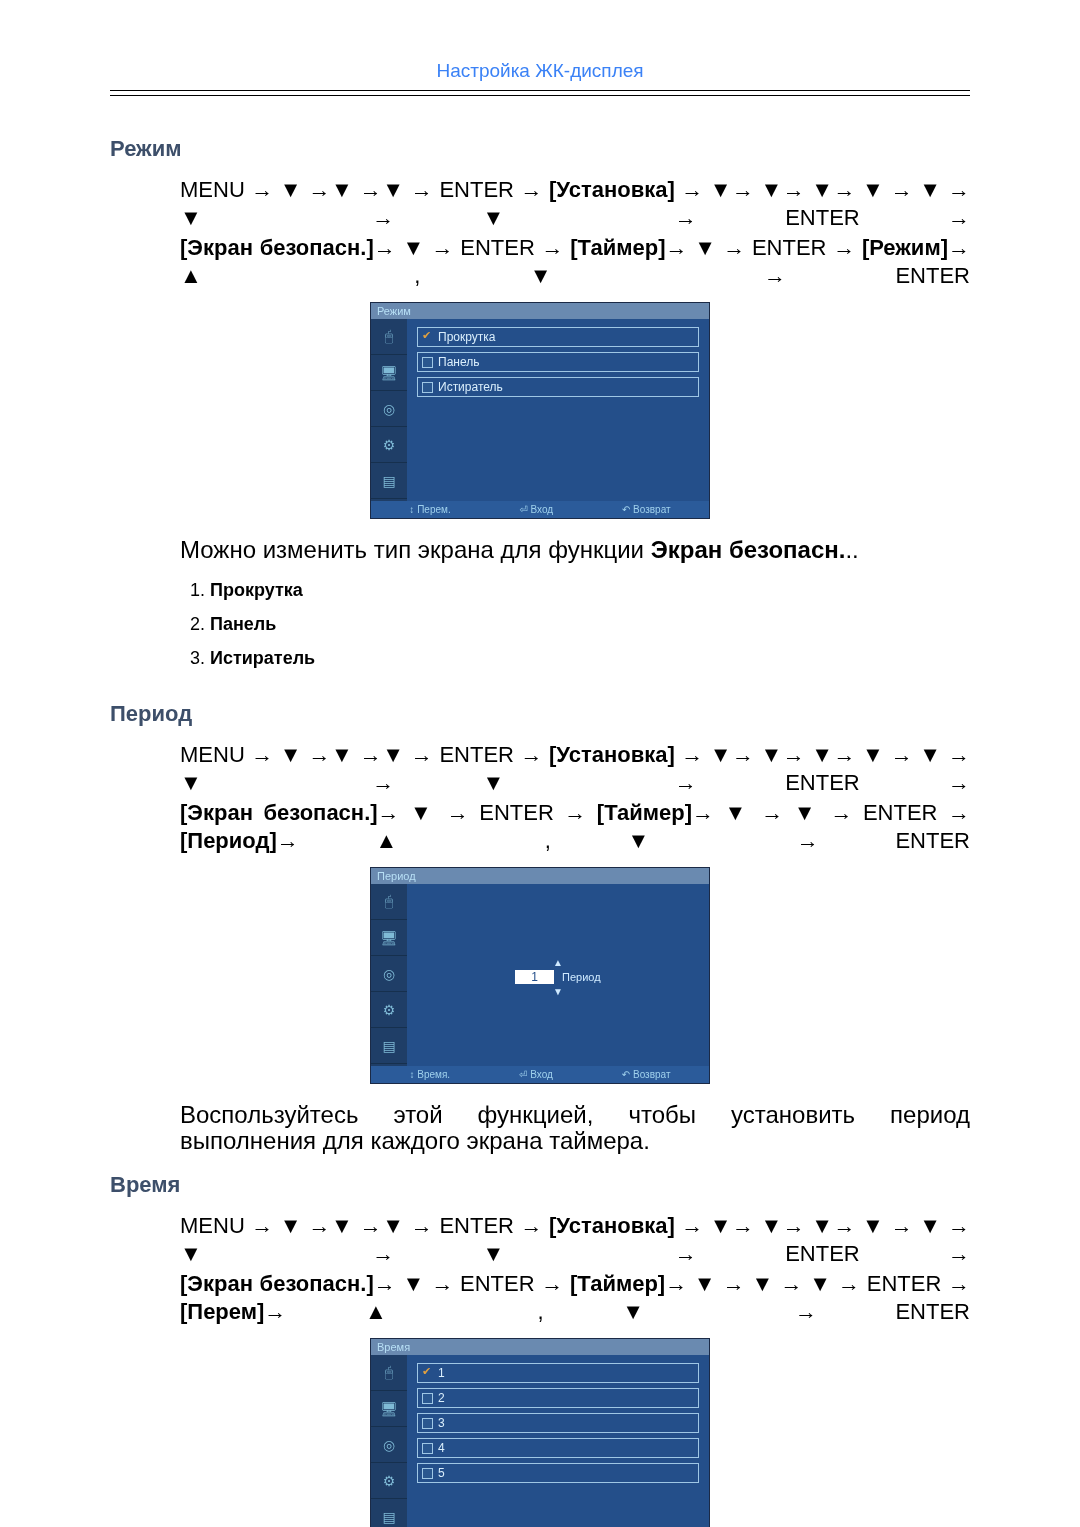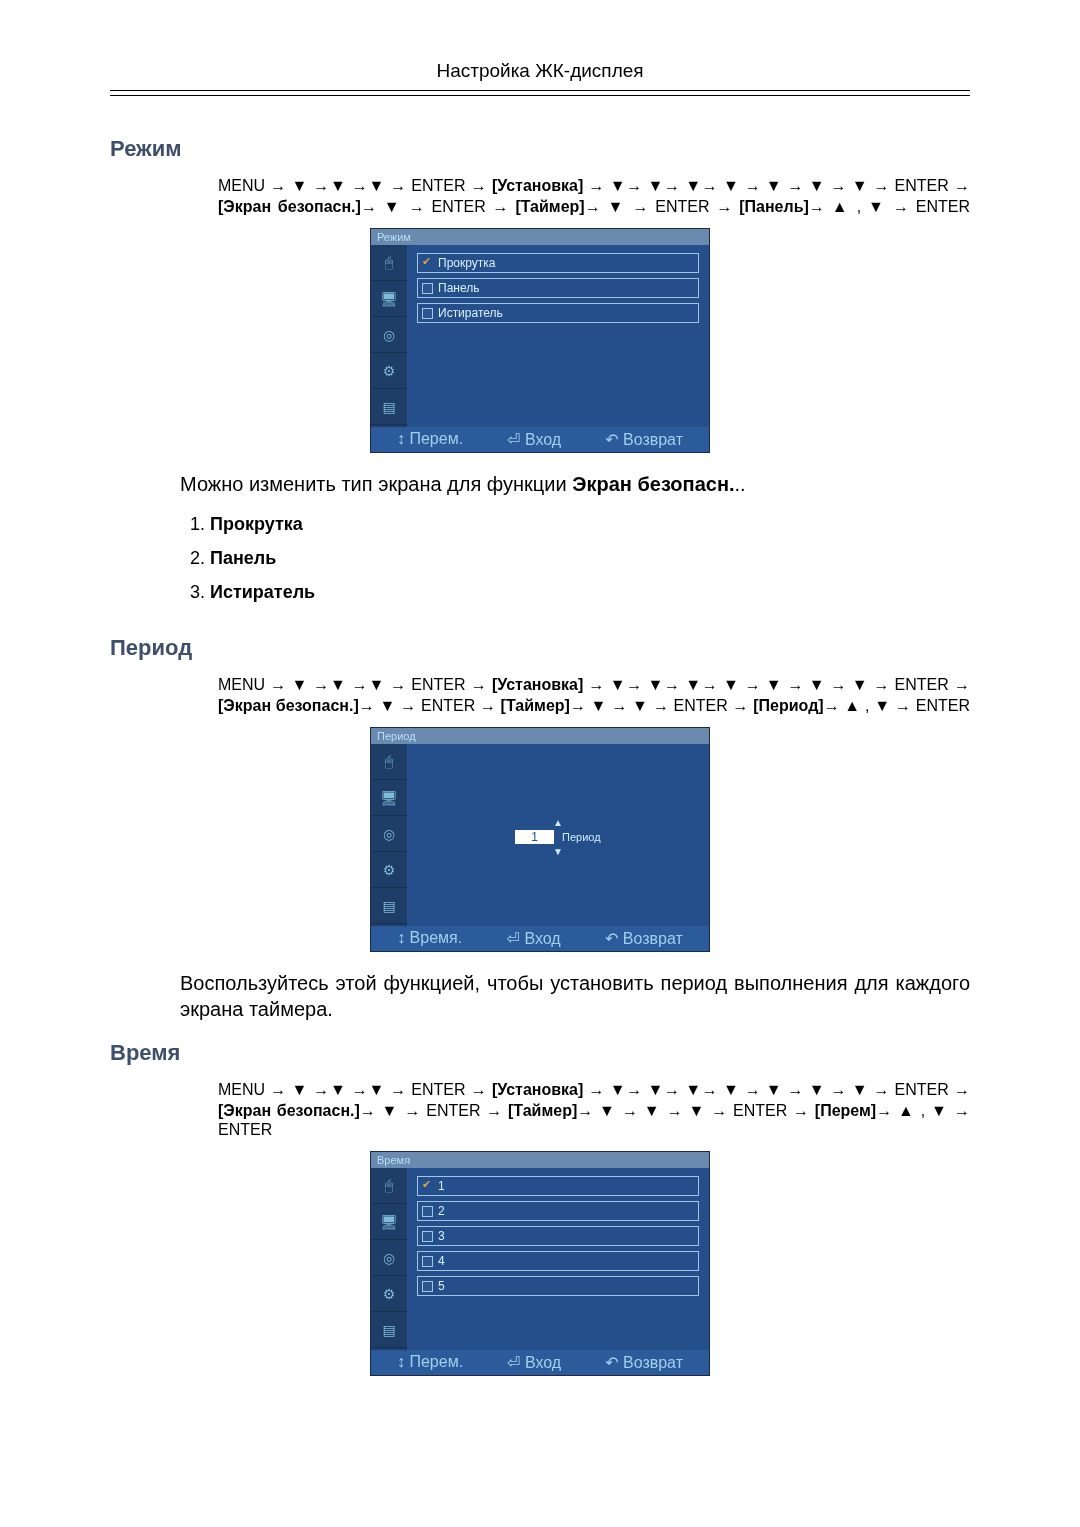--- a/index.html
+++ b/index.html
@@ -8,56 +8,56 @@
     font-family:Arial,Helvetica,sans-serif;
     color:#000;
     width:1080px;
     height:1527px;
     box-sizing:border-box;
     padding:60px 110px 0 110px;
   }
   .header-title{
     text-align:center;
     font-size:19px;
-    color:#000000;
+    color:#3b82f6;
     padding-bottom:8px;
   }
   .top-line{
     border-top:1px solid #000;
     border-bottom:1px solid #000;
     height:4px;
     margin-bottom:40px;
   }
   .section-title{
     font-size:22px;
     font-weight:bold;
     color:#3d4f6a;
     margin:18px 0 14px 0;
   }
   .indented{
-    margin-left:108px;
-    font-size:16px;
-    line-height:19px;
+    margin-left:70px;
+    font-size:22px;
+    line-height:28px;
   }
   .nav-path{
     text-align:justify;
     text-align-last:justify;
     margin-bottom:2px;
   }
   .nav-path span{display:inline;}
   b{font-weight:bold;}
   ol.option-list{
     margin:10px 0 26px 70px;
     padding-left:30px;
     font-size:18px;
     line-height:34px;
   }
   .para{
     margin:16px 0 10px 70px;
-    font-size:20px;
+    font-size:24px;
     line-height:26px;
     text-align:justify;
   }
   
   .osd{
     width:338px;
     margin:12px auto 18px auto;
     font-size:11px;
     color:#cfeaff;
     border:1px solid #1b2a46;
@@ -101,21 +101,21 @@
   .osd-item.sel::before{
     content:"✔";
     position:absolute;left:4px;top:1px;color:#e0a040;font-size:11px;
   }
   .osd-item.box::before{
     content:"";
     position:absolute;left:4px;top:4px;width:9px;height:9px;border:1px solid #9fc7e5;background:#2a578f;
   }
   .osd-footer{
     background:#2b5b9a;
-    font-size:16px;
+    font-size:10px;
     color:#9fd0ec;
     display:flex;justify-content:space-around;
     padding:3px 4px;
   }
   .osd-center{
     display:flex;flex-direction:column;align-items:center;justify-content:center;
     height:160px;gap:2px;
   }
   .osd-center .tri{color:#cfeaff;font-size:10px;}
   .osd-center .valrow{display:flex;align-items:center;gap:8px;}
@@ -127,21 +127,21 @@
 <body>
 
 <div class="header-title">Настройка ЖК-дисплея</div>
 <div class="top-line"></div>
 
 <div class="section-title">Режим</div>
 <div class="indented nav-path">
   <span>MENU → ▼ →▼ →▼ → ENTER → </span><b>[Установка]</b><span> → ▼→ ▼→ ▼→ ▼ → ▼ → ▼ → ▼ → ENTER →</span>
 </div>
 <div class="indented nav-path">
-  <b>[Экран безопасн.]</b><span>→ ▼ → ENTER → </span><b>[Таймер]</b><span>→ ▼ → ENTER → </span><b>[Панель]</b><span>→ ▲ , ▼ → ENTER</span>
+  <b>[Экран безопасн.]</b><span>→ ▼ → ENTER → </span><b>[Таймер]</b><span>→ ▼ → ENTER → </span><b>[Режим]</b><span>→ ▲ , ▼ → ENTER</span>
 </div>
 
 <div class="osd">
   <div class="osd-title">Режим</div>
   <div class="osd-body">
     <div class="osd-side">
       <div>🖱</div>
       <div>🖥</div>
       <div>◎</div>
       <div>⚙</div>

